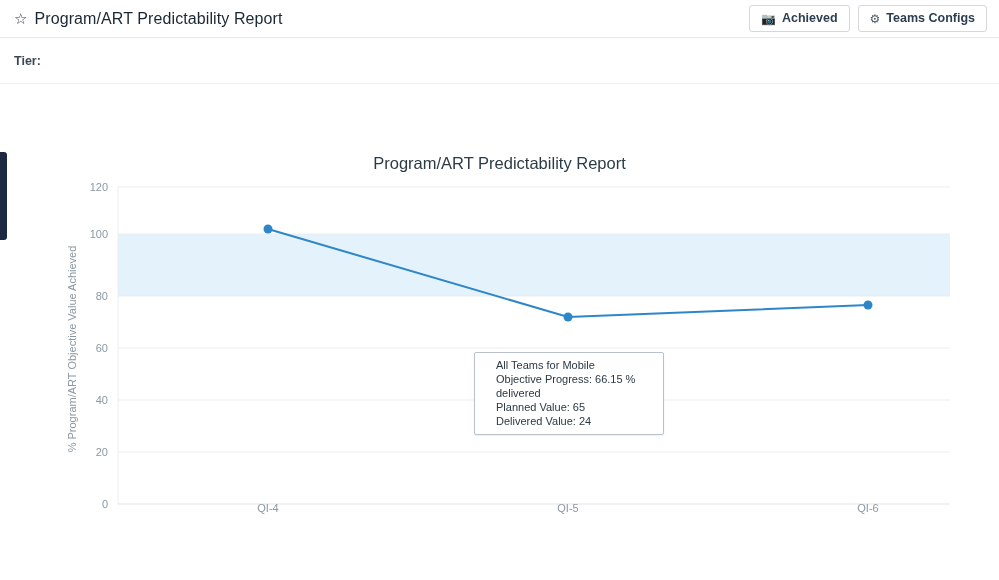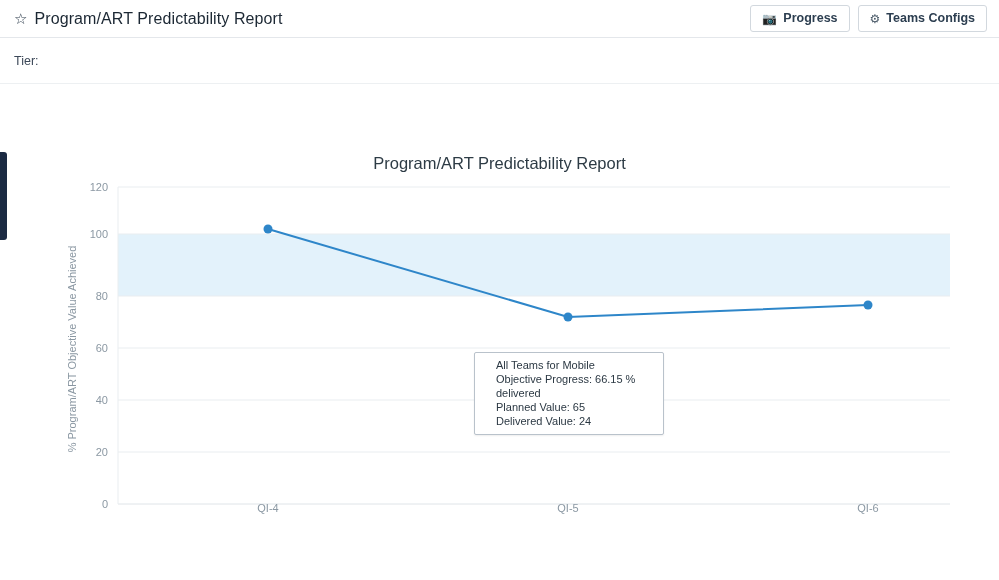--- a/index.html
+++ b/index.html
@@ -76,20 +76,21 @@
     display: flex;
     align-items: center;
     padding: 0 14px;
     box-sizing: border-box;
     background: #fff;
   }
   .filter-label {
     font-size: 12.5px;
     color: #3c4858;
     margin-right: 4px;
+    font-weight: bold;
   }
   .select {
     width: 158px;
     height: 27px;
     border: 1px solid #d6dadf;
     border-radius: 3px;
     background: #fff;
     display: flex;
     align-items: center;
     justify-content: space-between;
@@ -174,21 +175,21 @@
 <body>
 
 <div class="header">
   <div class="header-left">
     <span class="star-icon">☆</span>
     <span class="page-title">Program/ART Predictability Report</span>
   </div>
   <div class="header-right">
     <button class="btn">
       <span class="glyph">📷</span>
-      <span>Progress</span>
+      <span>Achieved</span>
     </button>
     <button class="btn">
       <span class="glyph">⚙</span>
       <span>Teams Configs</span>
     </button>
   </div>
 </div>
 
 <div class="filter-bar">
   <span class="filter-label">Tier:</span>

